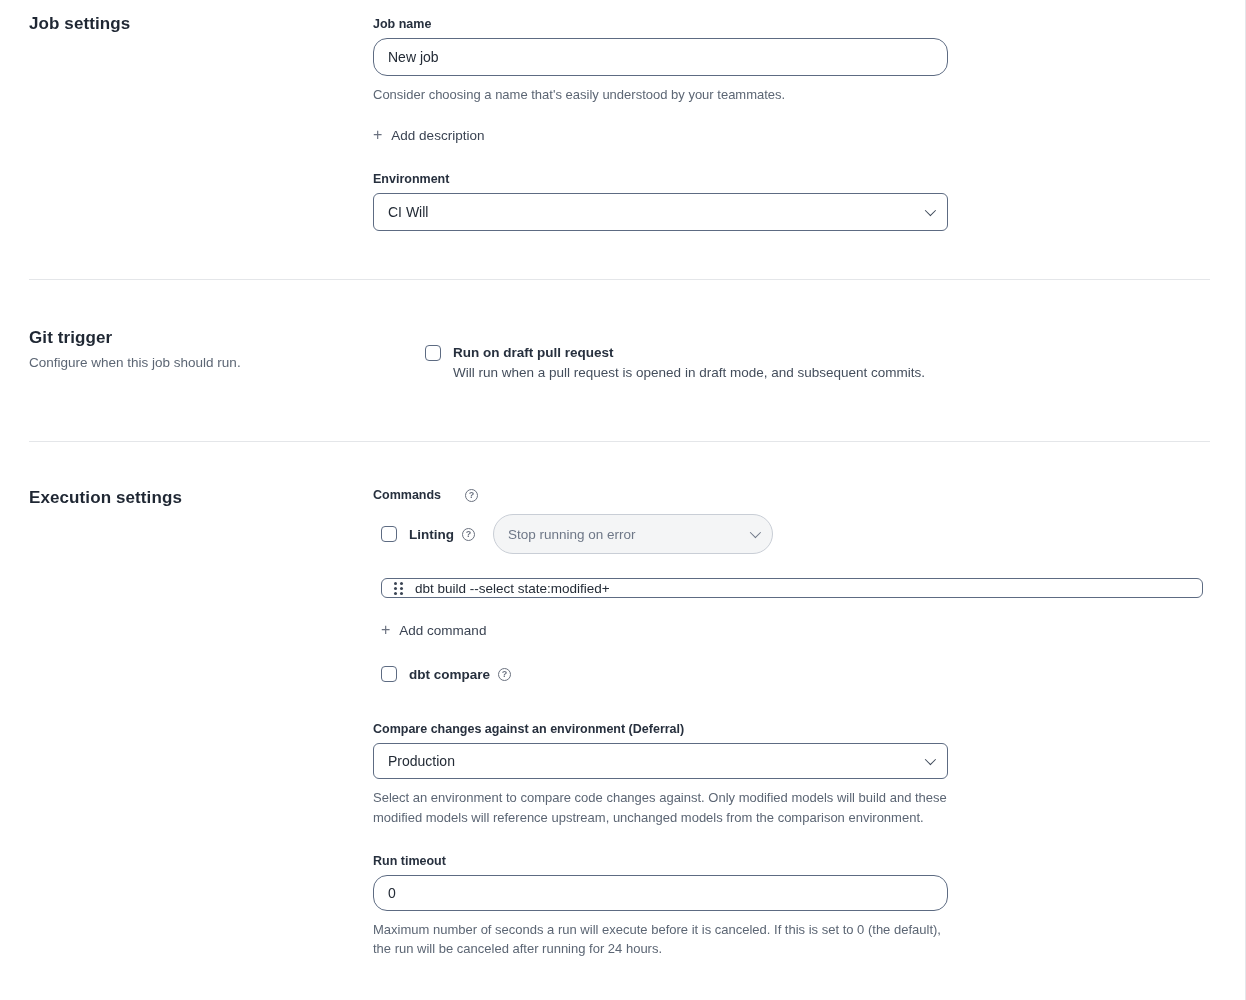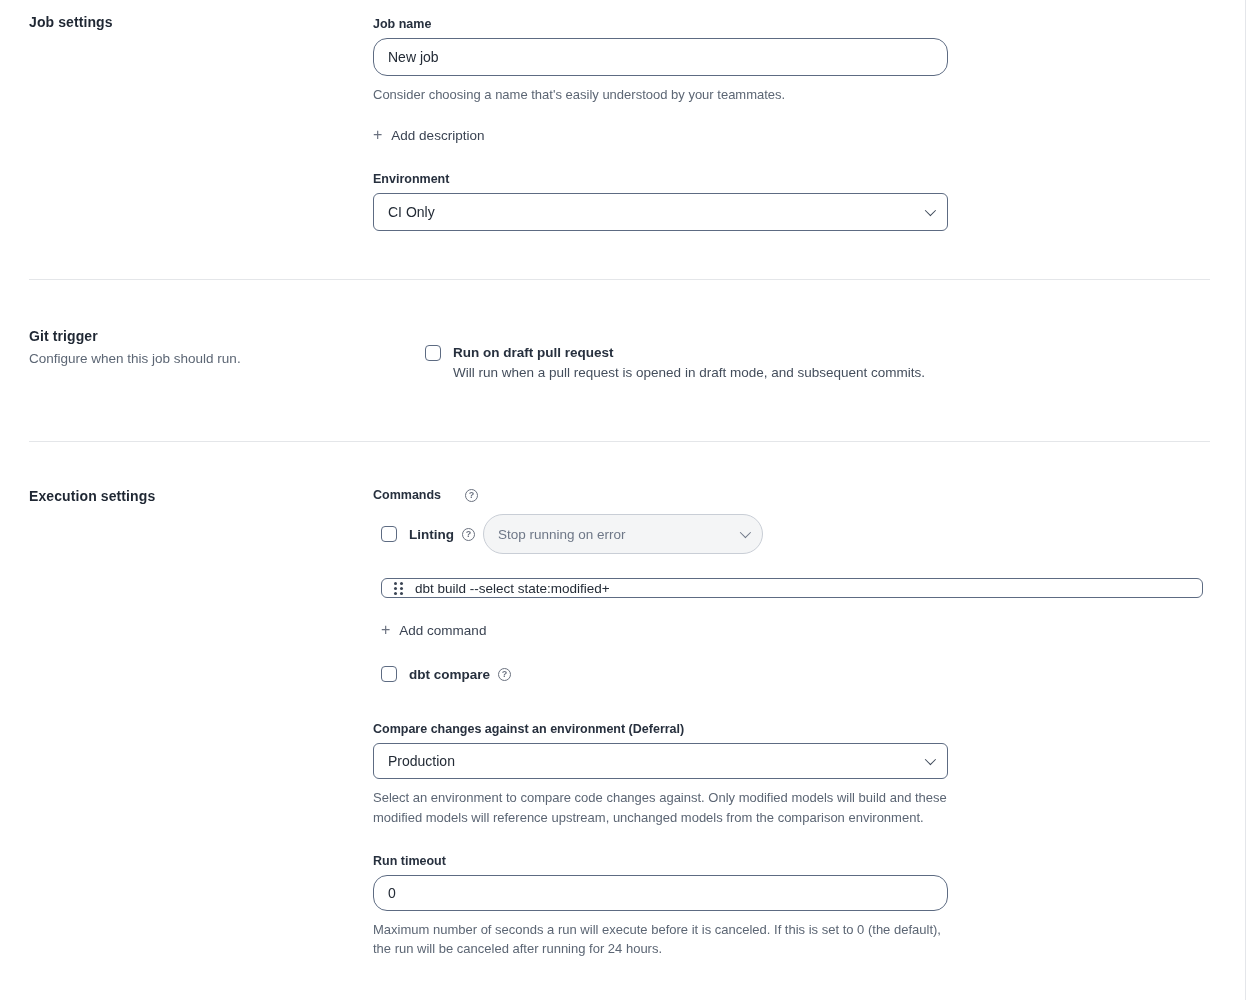--- a/index.html
+++ b/index.html
@@ -21,21 +21,21 @@
   .section {
     display: flex;
     align-items: flex-start;
   }
   .section-left {
     width: 344px;
     flex: 0 0 344px;
   }
   .section-right { flex: 1 1 auto; min-width: 0; }
   .section-title {
-    font-size: 14px;
+    font-size: 17px;
     font-weight: 700;
     color: #1f2733;
     letter-spacing: 0.1px;
   }
   .section-subtitle {
     margin-top: 7px;
     font-size: 13.5px;
     color: #5c6674;
   }
   .divider {
@@ -259,21 +259,21 @@
       <div class="helper-text row-gap-sm">Consider choosing a name that's easily understood by your teammates.</div>
 
       <button class="add-link row-gap-sm" style="margin-bottom:26px;">
         <span class="plus-glyph">+</span>
         <span>Add description</span>
       </button>
 
       <div>
         <label class="field-label">Environment</label>
         <div class="select">
-          <span>CI Only</span>
+          <span>CI Will</span>
           <span class="chevron"></span>
         </div>
       </div>
     </div>
   </div>
 
   <hr class="divider" style="margin-top:48px;">
 
   <div class="section s2">
     <div class="section-left">
@@ -302,21 +302,21 @@
 
       <div style="display:flex; align-items:center; gap:24px; margin-bottom:12px;">
         <span class="field-label" style="margin-bottom:0;">Commands</span>
         <span class="help-icon">?</span>
       </div>
 
       <div class="linting-row indent-8" style="margin-bottom:24px;">
         <span class="checkbox" role="checkbox" aria-checked="false"></span>
         <span class="bold-label" style="margin-left:4px;">Linting</span>
         <span class="help-icon">?</span>
-        <div class="select-disabled" style="border-radius:20px;" aria-disabled="true">
+        <div class="select-disabled" style="margin-left:10px;border-radius:20px;" aria-disabled="true">
           <span>Stop running on error</span>
           <span class="chevron"></span>
         </div>
       </div>
 
       <div class="command-row indent-8" style="margin-bottom:23px;">
         <span class="drag-handle"></span>
         <span class="command-text">dbt build --select state:modified+</span>
       </div>
 

